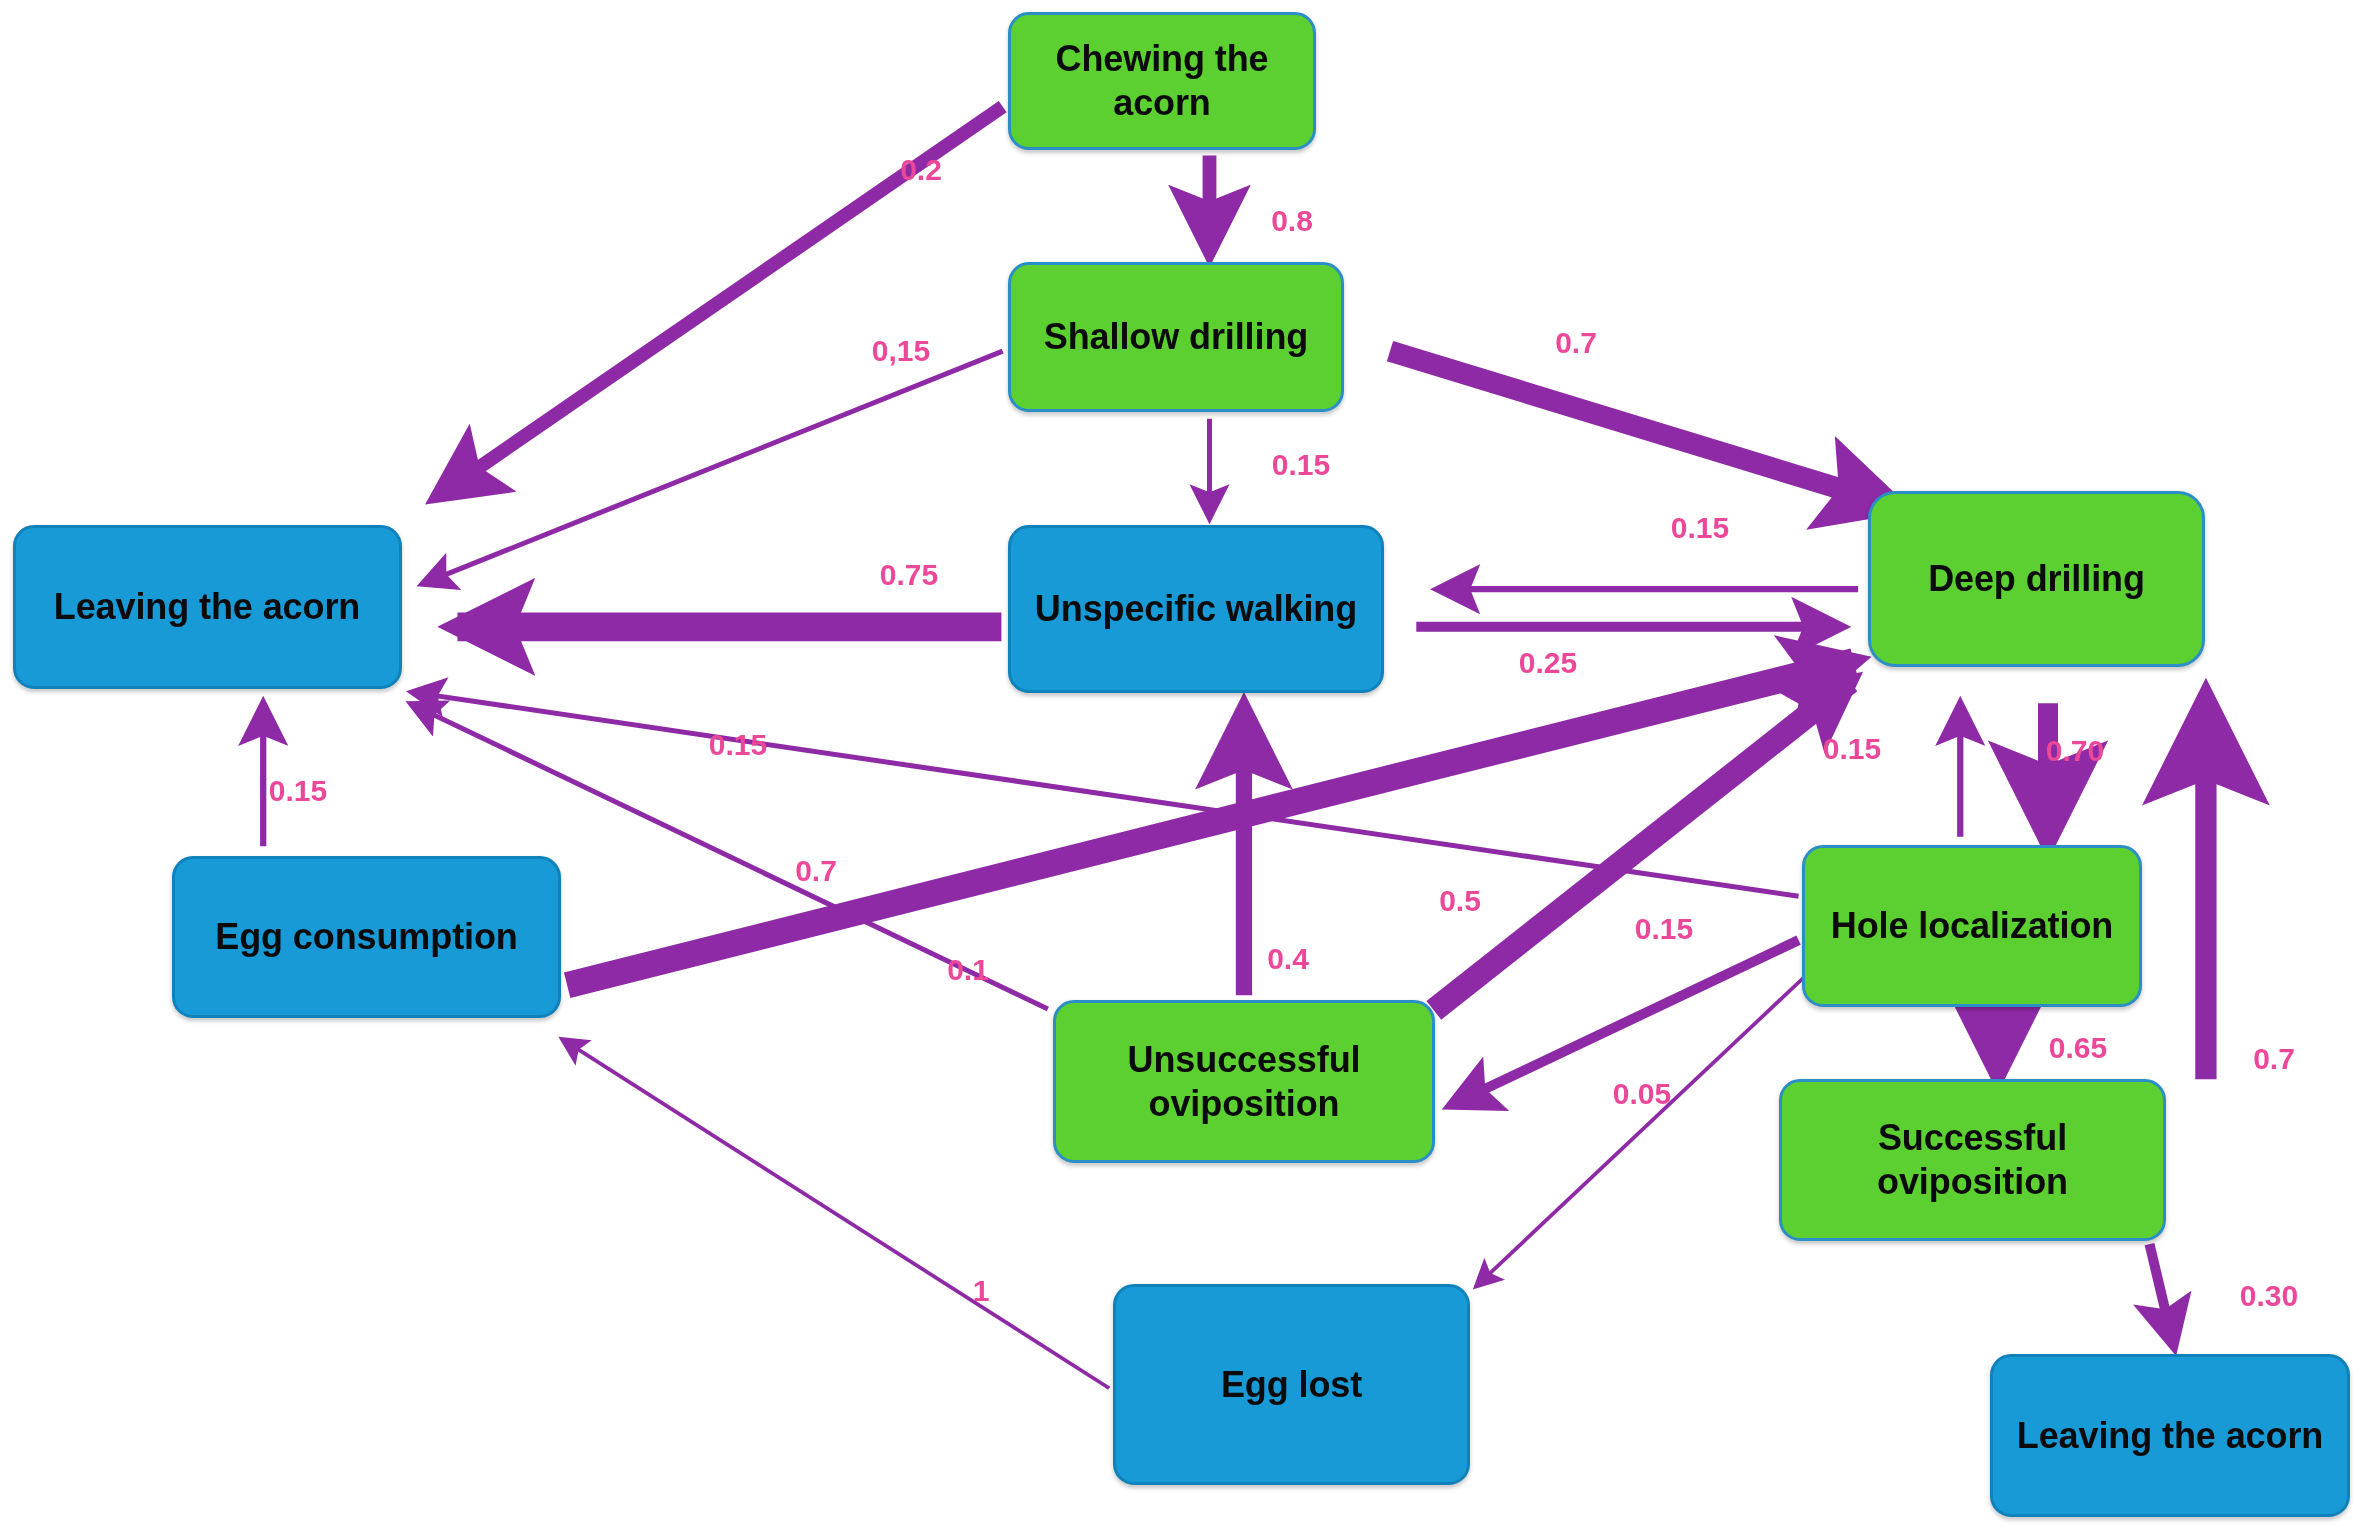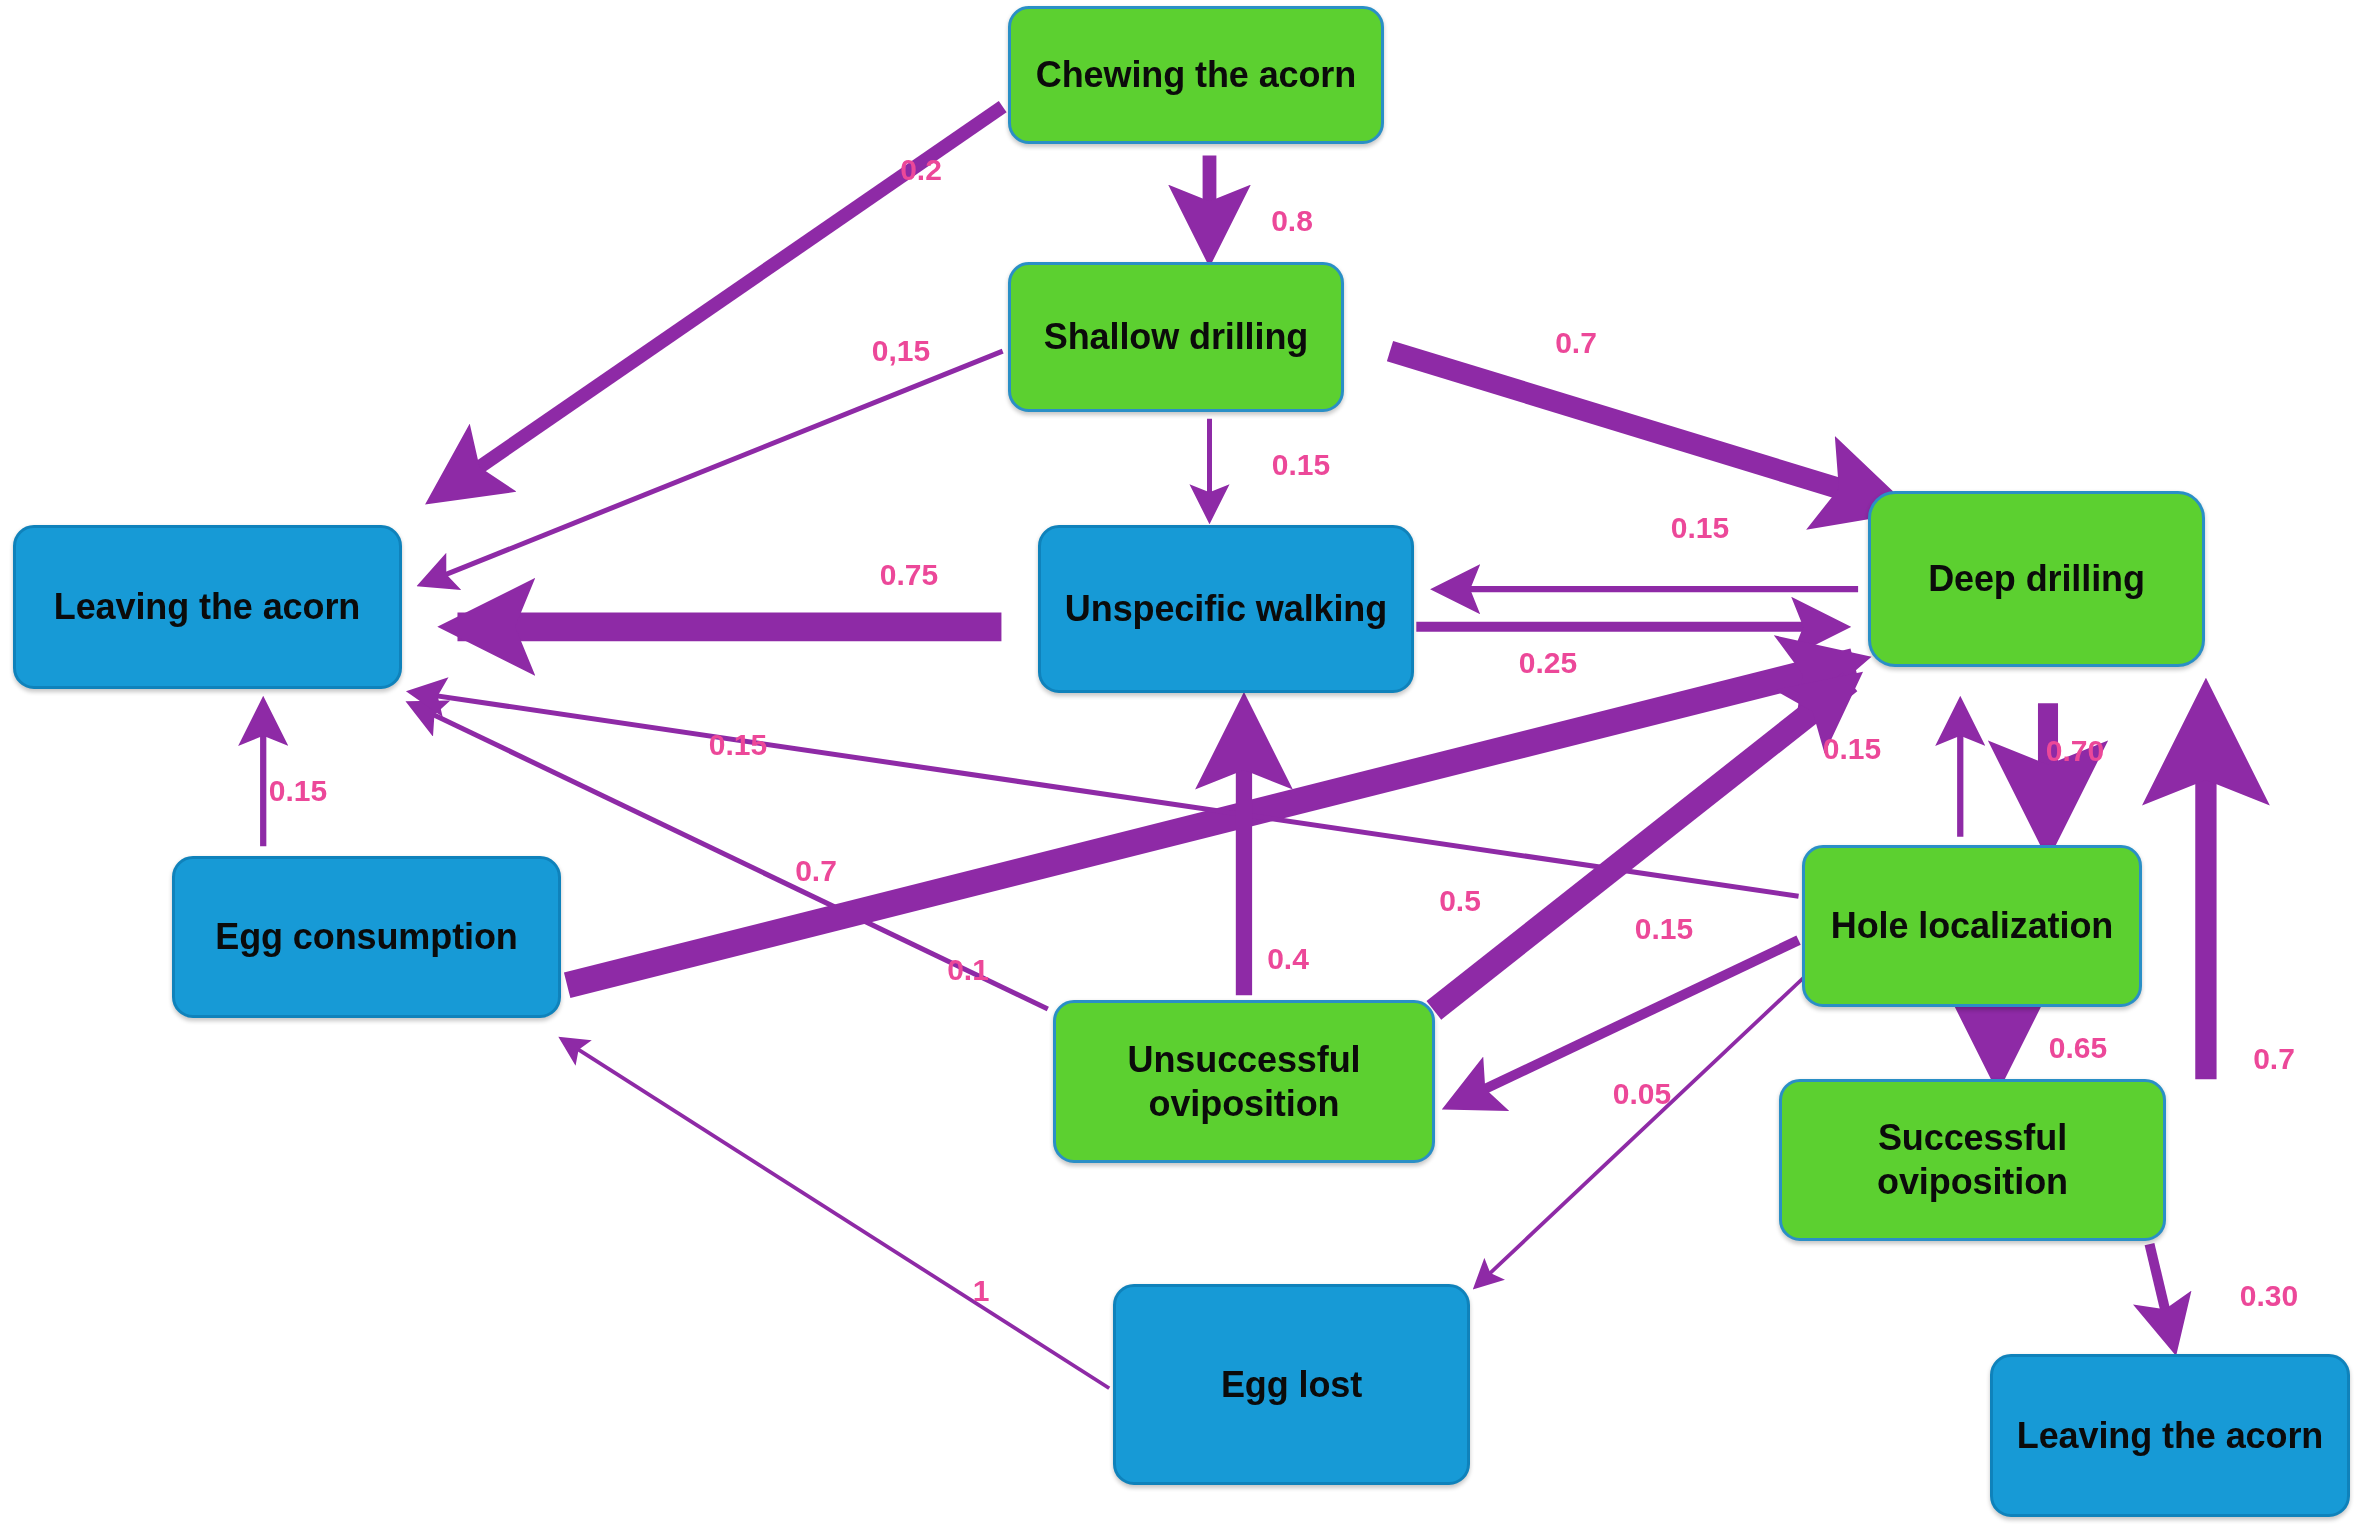--- a/index.html
+++ b/index.html
@@ -118,33 +118,33 @@
 
     <line x1="3520" y1="1722" x2="3520" y2="1122" stroke="#8E2AA6" stroke-width="34" marker-end="url(#ah-sm)"></line>
 
     <line x1="3430" y1="1985" x2="3468" y2="2145" stroke="#8E2AA6" stroke-width="16" marker-end="url(#ah-sm)"></line>
 
     <line x1="1770" y1="2215" x2="900" y2="1660" stroke="#8E2AA6" stroke-width="6" marker-end="url(#ah-xs)"></line>
 
     <line x1="2880" y1="1558" x2="2358" y2="2050" stroke="#8E2AA6" stroke-width="6" marker-end="url(#ah-xs)"></line>
   </svg>
 
-  <div class="node green" style="left:1008px; top:6px; width:376px; height:138px;">
+  <div class="node green" style="left:1008px; top:12px; width:308px; height:138px;">
     <span>Chewing the acorn</span>
   </div>
 
   <div class="node green" style="left:1008px; top:262px; width:336px; height:150px;">
     <span>Shallow drilling</span>
   </div>
 
   <div class="node blue" style="left:12.5px; top:525px; width:389px; height:164px;">
     <span>Leaving the acorn</span>
   </div>
 
-  <div class="node blue" style="left:1008px; top:525px; width:376px; height:168px;margin-left:30px;">
+  <div class="node blue" style="left:1008px; top:525px; width:376px; height:168px;">
     <span>Unspecific walking</span>
   </div>
 
   <div class="node green" style="left:1868px; top:491px; width:337px; height:176px;border-radius:27px;">
     <span>Deep drilling</span>
   </div>
 
   <div class="node blue" style="left:172px; top:856px; width:389px; height:162px;">
     <span>Egg consumption</span>
   </div>

